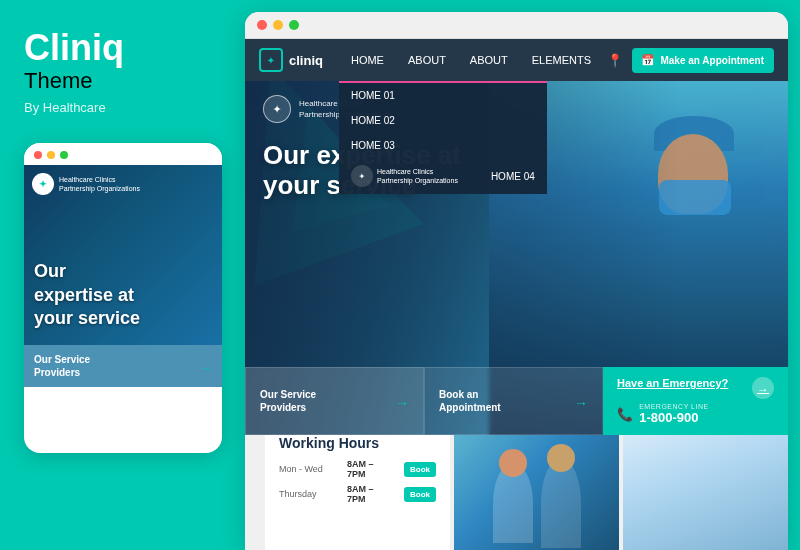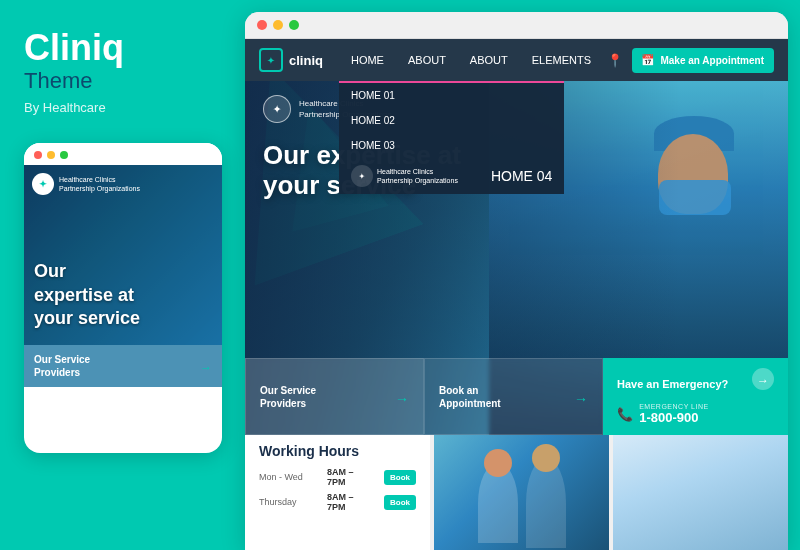--- a/index.html
+++ b/index.html
@@ -24,21 +24,21 @@
     }
     .brand-title {
       font-size: 36px;
       font-weight: 900;
       color: #fff;
       line-height: 1.1;
     }
     .brand-subtitle {
       font-size: 22px;
       font-weight: 400;
-      color: #0c4a6e;
+      color: #000000;
       margin-bottom: 6px;
     }
     .brand-by {
       font-size: 13px;
       color: rgba(255,255,255,0.85);
       margin-bottom: 28px;
     }
 
     
     .mobile-mockup {
@@ -410,24 +410,25 @@
       width: 185px;
       min-width: 185px;
       display: flex;
       flex-direction: column;
       justify-content: center;
     }
     .emergency-title {
       font-size: 11px;
       font-weight: 700;
       color: #fff;
-      margin-bottom: 13px;
-      display: flex;
-      align-items: flex-end;
+      margin-bottom: 4px;
+      display: flex;
+      align-items: flex-start;
       justify-content: space-between;
+      text-decoration: underline;
     }
     .emergency-circle {
       width: 22px; height: 22px;
       border-radius: 50%;
       background: rgba(255,255,255,0.3);
       display: flex; align-items: center; justify-content: center;
       color: #fff;
       font-size: 12px;
     }
     .emergency-line {
@@ -453,23 +454,24 @@
 
     
     .bottom-section {
       background: #f0f0f0;
       display: flex;
       height: 115px;
       gap: 4px;
     }
     .working-hours-card {
       background: #fff;
-      padding: 8px 14px;
+      padding: 0 14px;
       width: 185px;
       min-width: 185px;
+      margin-left: 20px;
     }
     .wh-title {
       font-size: 14px;
       font-weight: 800;
       color: #1a2f4a;
       margin-bottom: 8px;
     }
     .wh-row {
       display: flex;
       align-items: center;
@@ -597,21 +599,21 @@
       <div class="nav-items">
         <div class="nav-item active" style="position:relative;">
           <span>HOME</span>
           <div class="nav-dropdown">
             <div class="nav-dropdown-item">HOME 01</div>
             <div class="nav-dropdown-item">HOME 02</div>
             <div class="nav-dropdown-item">HOME 03</div>
             <div class="nav-dropdown-item" style="display:flex;align-items:center;gap:4px;">
               <span style="width:22px;height:22px;background:rgba(255,255,255,0.15);border-radius:50%;display:inline-flex;align-items:center;justify-content:center;font-size:8px;">✦</span>
               <span style="font-size:7px;color:#fff;line-height:1.3;">Healthcare Clinics<br>Partnership Organizations</span>
-              <span style="font-size:14px;color:#fff;padding-left:29px;">HOME 04</span>
+              <span style="font-size:10px;color:#fff;padding-left:29px;">HOME 04</span>
             </div>
           </div>
         </div>
         <div class="nav-item">
             <span>ABOUT</span>
           </div>
         <div class="nav-item">
             <span>ABOUT</span>
           </div>
         <div class="nav-item">

